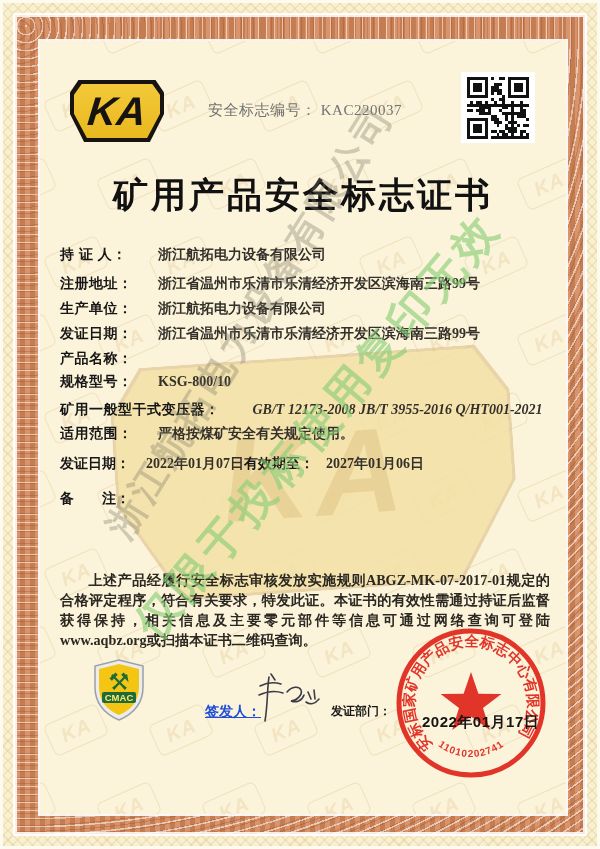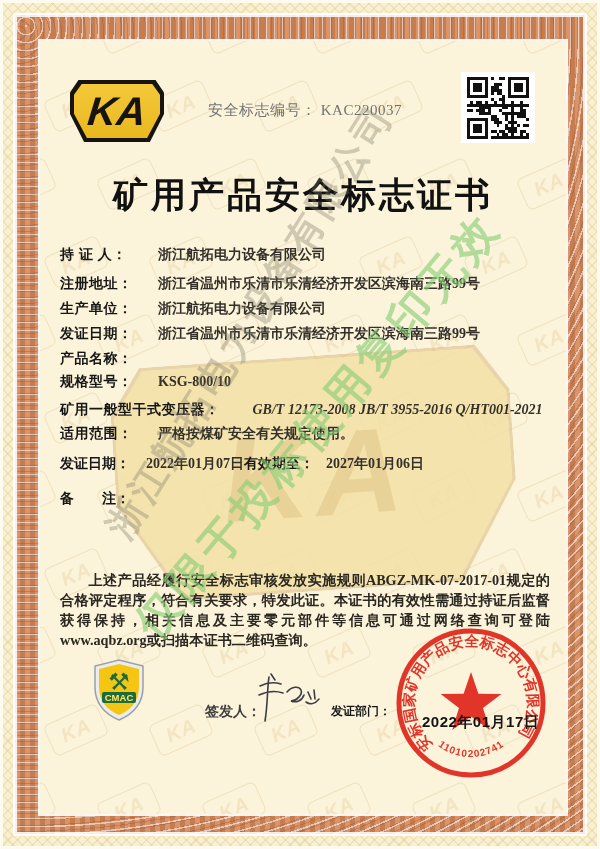--- a/index.html
+++ b/index.html
@@ -105,21 +105,21 @@
     font-size:38px;letter-spacing:4px;color:rgba(122,119,104,.34);white-space:nowrap;
   }
   .wm-green{
     position:absolute;left:82px;top:572px;z-index:4;pointer-events:none;
     transform:rotate(-50deg);transform-origin:0 0;
     font-family:"Liberation Serif",serif;font-weight:bold;
     font-size:44px;letter-spacing:5px;color:rgba(134,205,116,.62);white-space:nowrap;
   }
   
   .cmac{position:absolute;left:53px;top:618px;z-index:2;}
-  .signer-label{position:absolute;left:165px;top:662px;z-index:2;font-weight:bold;font-size:14px;color:#404040;}
+  .signer-label{position:absolute;left:165px;top:662px;z-index:2;font-weight:bold;font-size:14px;color:#1d4ed8;text-decoration:underline;}
   .signature{position:absolute;left:214px;top:630px;z-index:2;}
   .dept-label{position:absolute;left:291px;top:662px;z-index:2;font-weight:bold;font-size:12px;color:#161616;}
   .stamp{position:absolute;left:351px;top:582px;width:160px;height:160px;z-index:5;opacity:.92;}
   .stamp-date{
     position:absolute;left:366px;top:672px;z-index:6;
     font-weight:bold;font-size:15px;color:#141414;letter-spacing:.5px;padding-left:16px;
   }
 </style>
 </head>
 <body>

